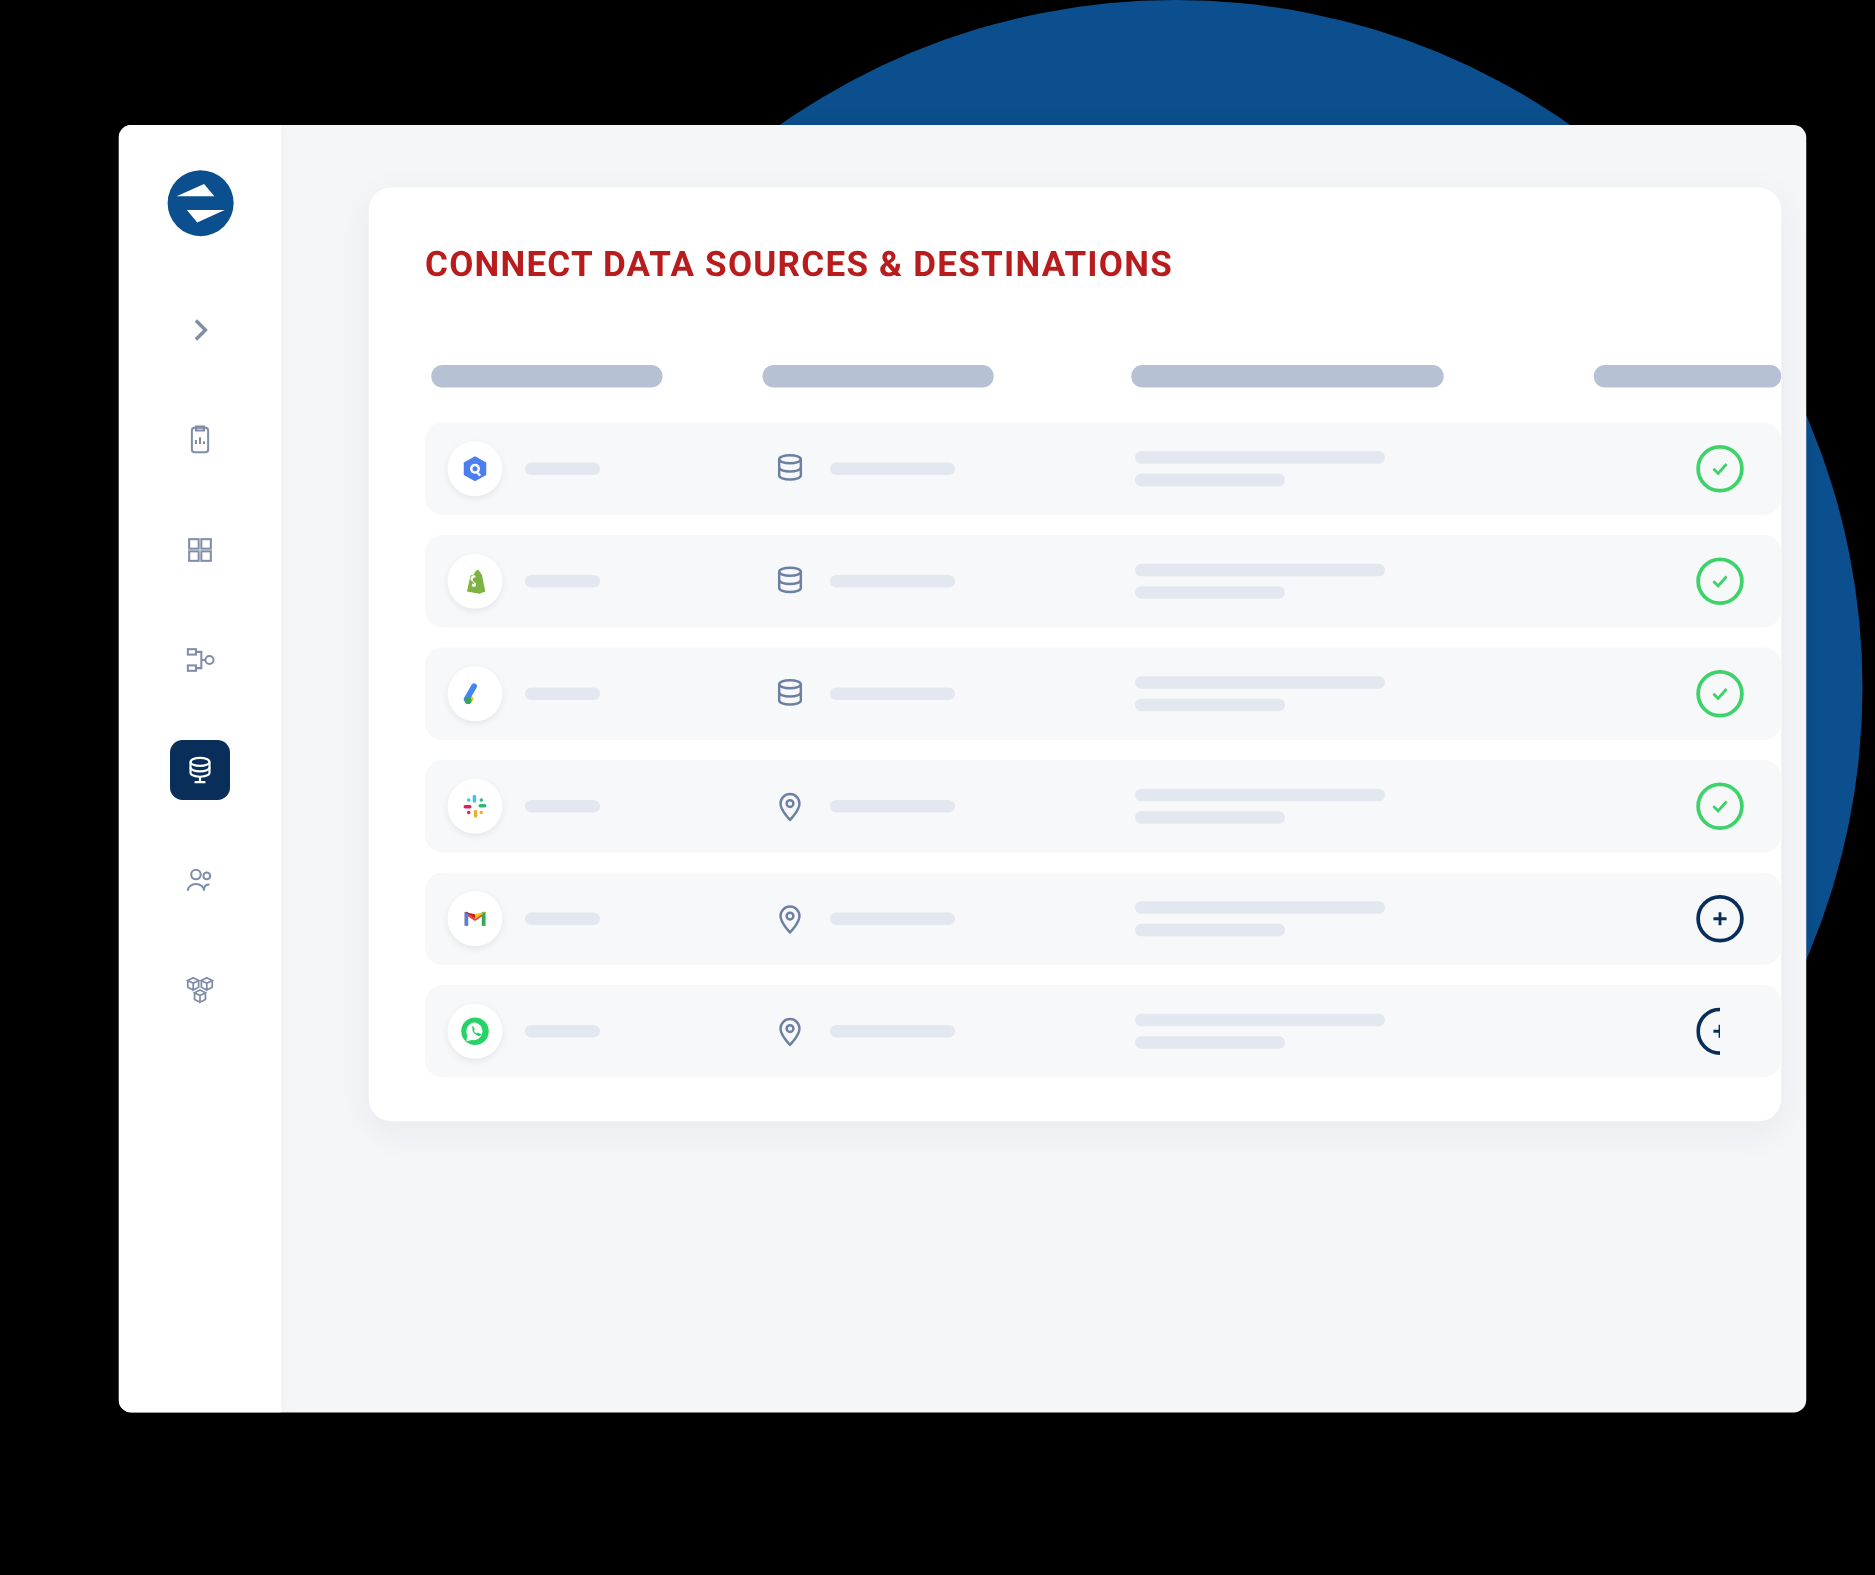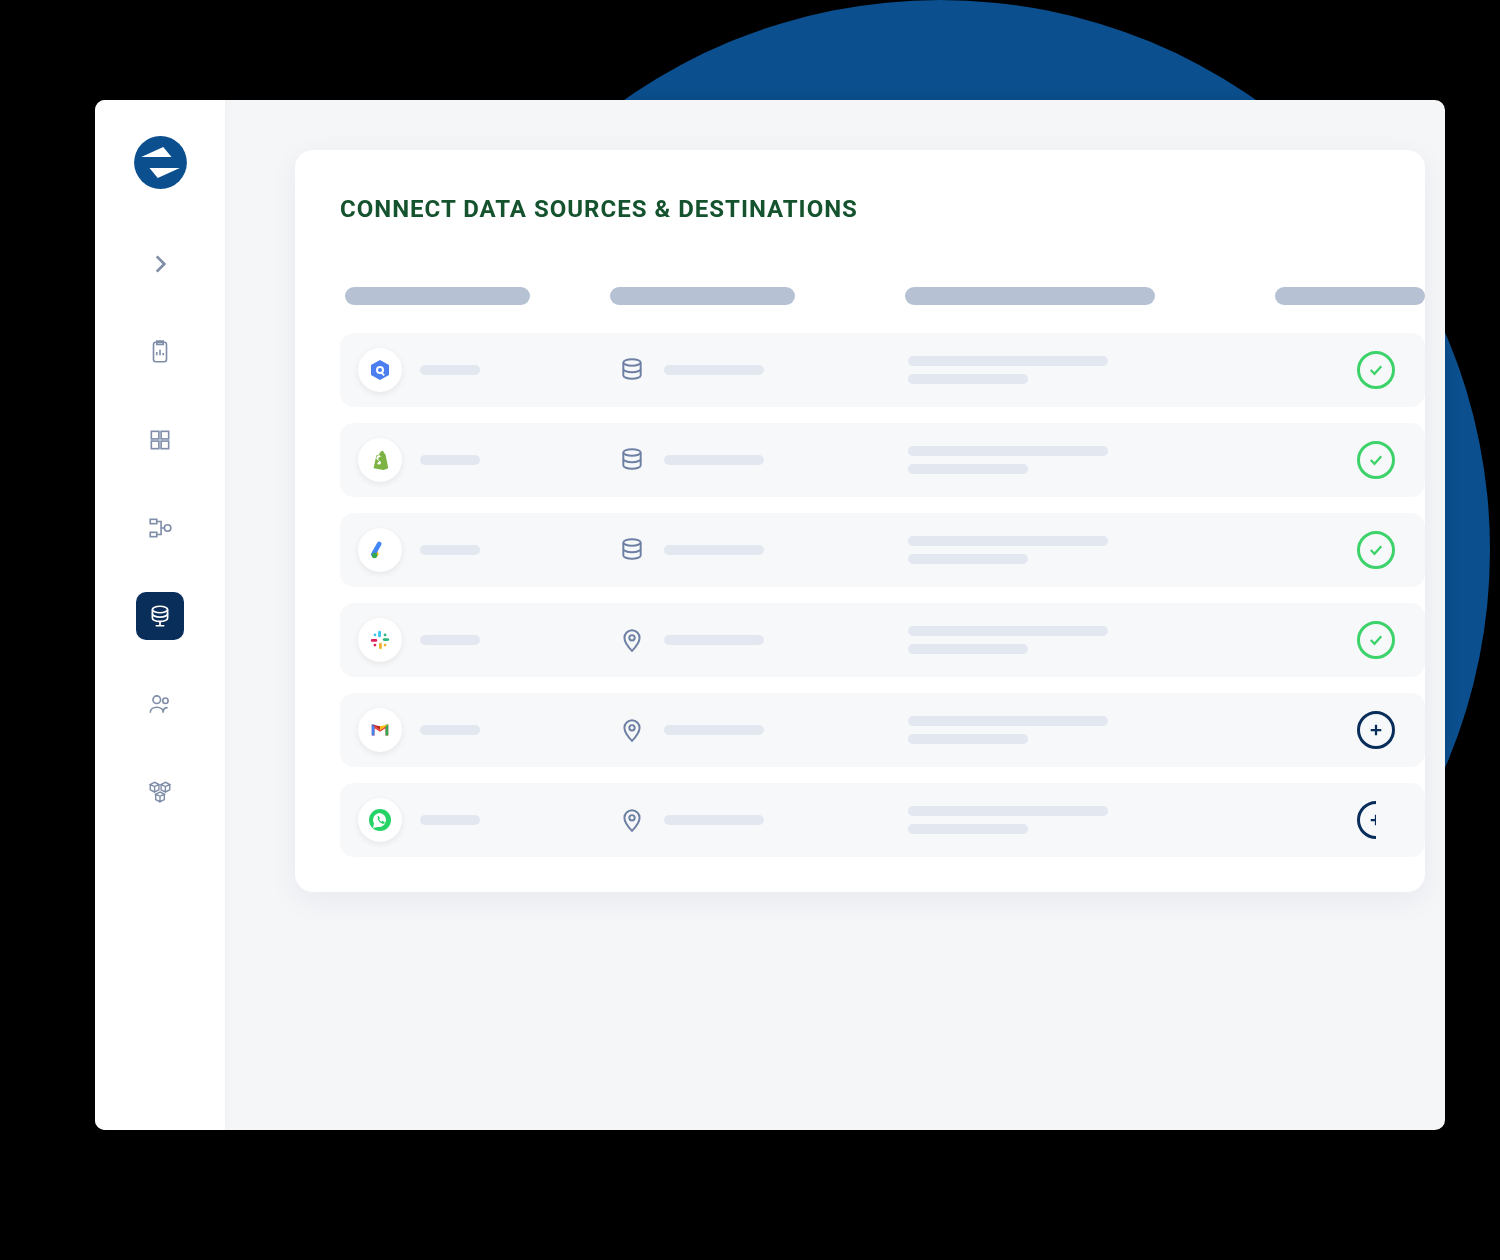--- a/index.html
+++ b/index.html
@@ -61,22 +61,22 @@
     padding: 50px 0 0 70px;
   }
   .panel {
     background:#fff;
     border-radius: 18px;
     box-shadow: 0 8px 30px rgba(20,30,60,0.06);
     padding: 45px 0 35px 45px;
     width: 1130px;
   }
   .panel-title {
-    color:#14532d;
-    font-size: 24px;
+    color:#b91c1c;
+    font-size: 28px;
     font-weight: 700;
     letter-spacing: 1px;
     margin-bottom: 64px;
   }
   .col-headers {
     display:flex;
     gap: 70px;
     margin-bottom: 28px;
     padding-left: 5px;
   }

